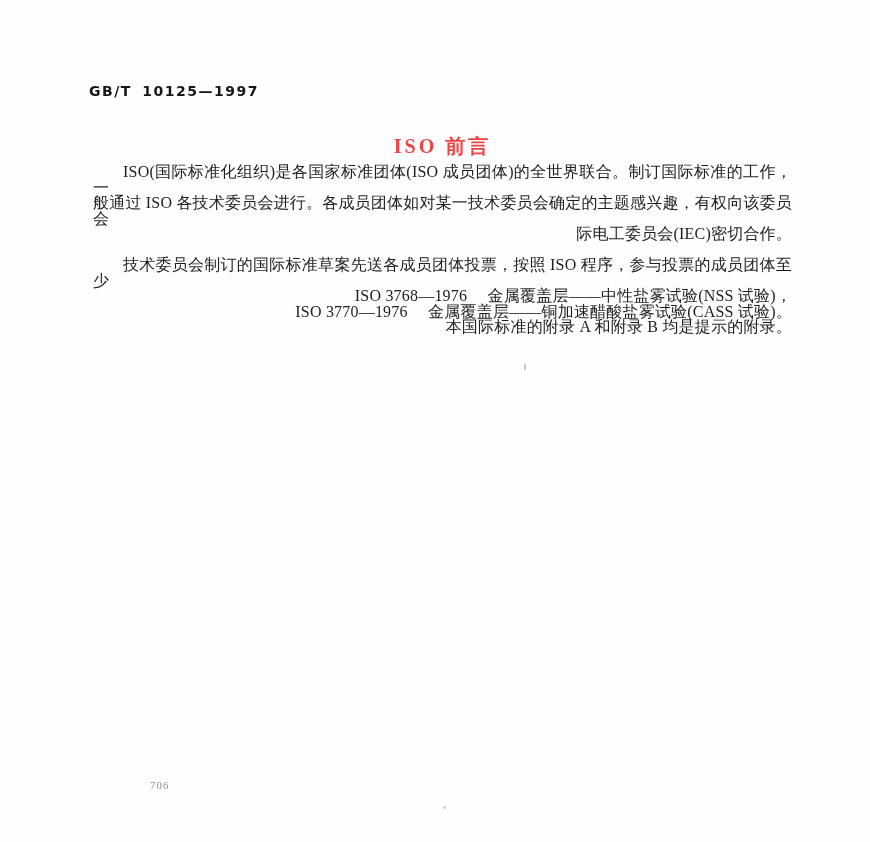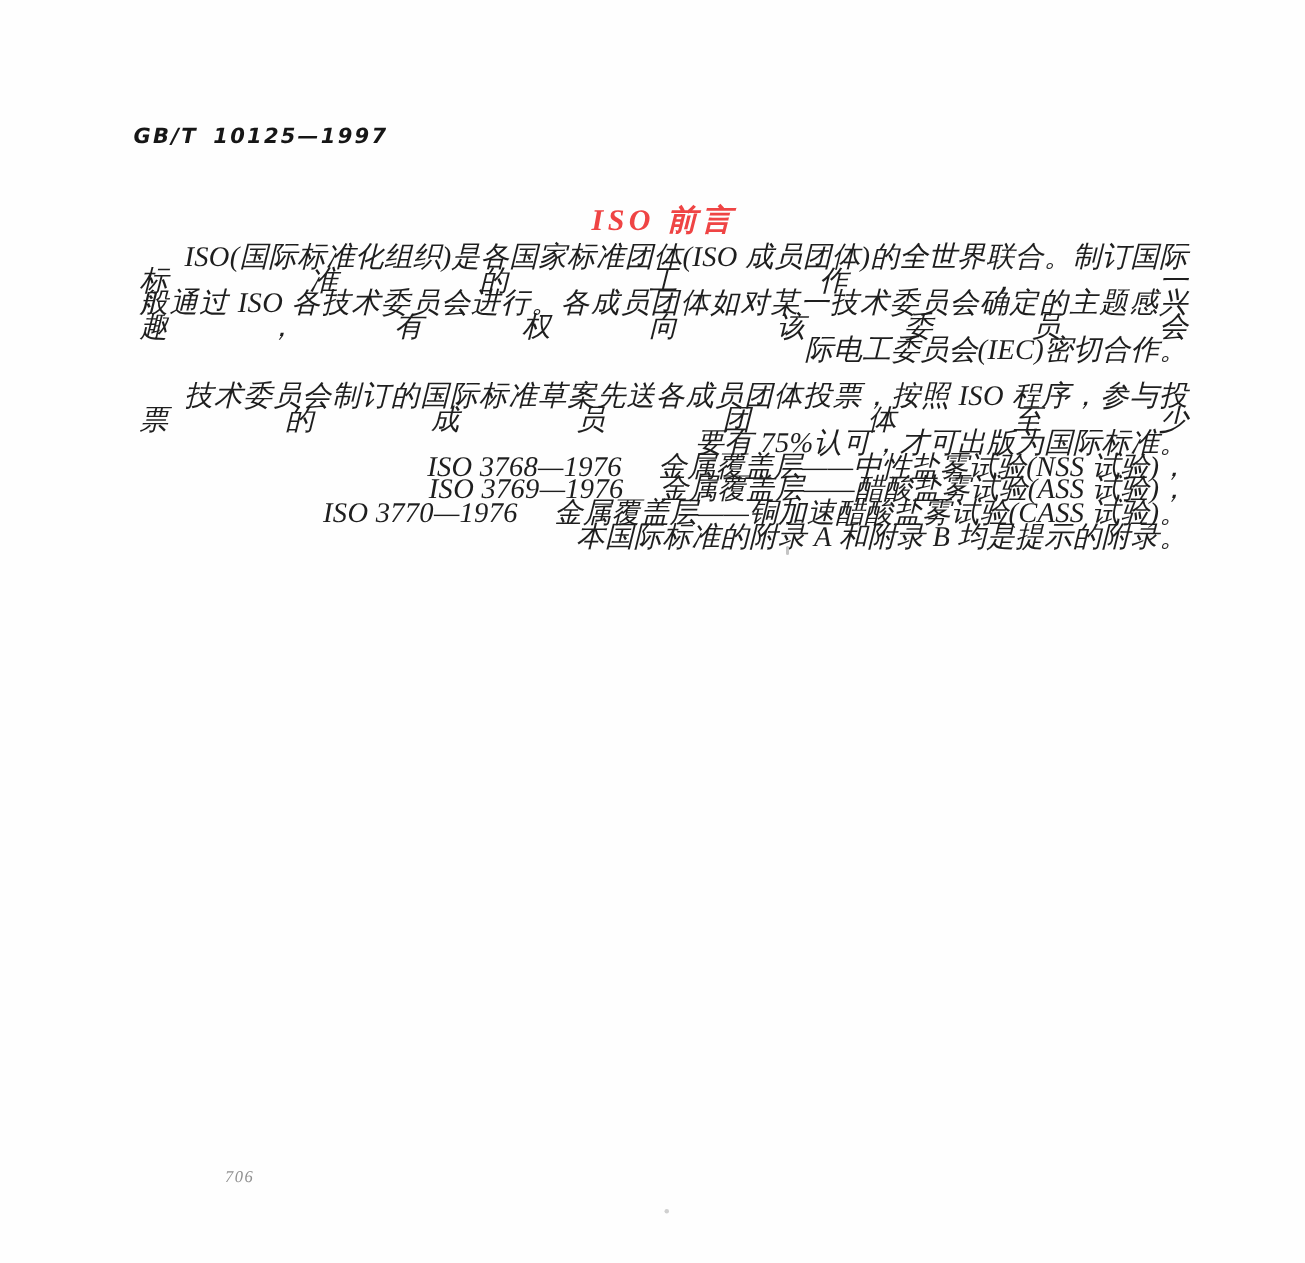--- a/index.html
+++ b/index.html
@@ -8,21 +8,20 @@
     background: #ffffff;
   }
   .page {
     position: relative;
     width: 870px;
     height: 842px;
     background: #fefefe;
     overflow: hidden;
     font-family: "Liberation Serif", "DejaVu Serif", serif;
     color: #1e1e1e;
-    font-style: italic;
   }
   .doc-number {
     position: absolute;
     left: 89px;
     top: 83px;
     font-family: "DejaVu Sans", "Liberation Sans", sans-serif;
     font-size: 14px;
     font-weight: bold;
     letter-spacing: 1.5px;
     word-spacing: 4px;
@@ -38,21 +37,21 @@
     font-size: 20px;
     font-weight: bold;
     letter-spacing: 3px;
     color: #ef4444;
   }
   .text-block {
     position: absolute;
     left: 93px;
     top: 164px;
     width: 699px;
-    font-size: 19px;
+    font-size: 16px;
     line-height: 15.6px;
     letter-spacing: 0.2px;
   }
   .ln {
     text-align: right;
     white-space: normal;
   }
   .ln.fill {
     text-align: justify;
     text-align-last: justify;
@@ -98,23 +97,21 @@
 
   <div class="doc-number">GB/T 10125—1997</div>
 
   <div class="section-title">ISO 前言</div>
 
   <div class="text-block">
     <div class="ln indent fill">ISO(国际标准化组织)是各国家标准团体(ISO 成员团体)的全世界联合。制订国际标准的工作，一</div>
     <div class="ln fill">般通过 ISO 各技术委员会进行。各成员团体如对某一技术委员会确定的主题感兴趣，有权向该委员会</div>
     <div class="ln">际电工委员会(IEC)密切合作。</div>
     <div class="ln indent fill para-gap">技术委员会制订的国际标准草案先送各成员团体投票，按照 ISO 程序，参与投票的成员团体至少</div>
-    <div class="ln">要有 75%认可，才可出版为国际标准。</div>
     <div class="ln indent">ISO 3768—1976　 金属覆盖层——中性盐雾试验(NSS 试验)，</div>
-    <div class="ln indent">ISO 3769—1976　 金属覆盖层——醋酸盐雾试验(ASS 试验)，</div>
     <div class="ln indent">ISO 3770—1976　 金属覆盖层——铜加速醋酸盐雾试验(CASS 试验)。</div>
     <div class="ln indent">本国际标准的附录 A 和附录 B 均是提示的附录。</div>
   </div>
 
   <div class="page-number">706</div>
 
   <div class="speck-1"></div>
   <div class="speck-2"></div>
 
 </div>

